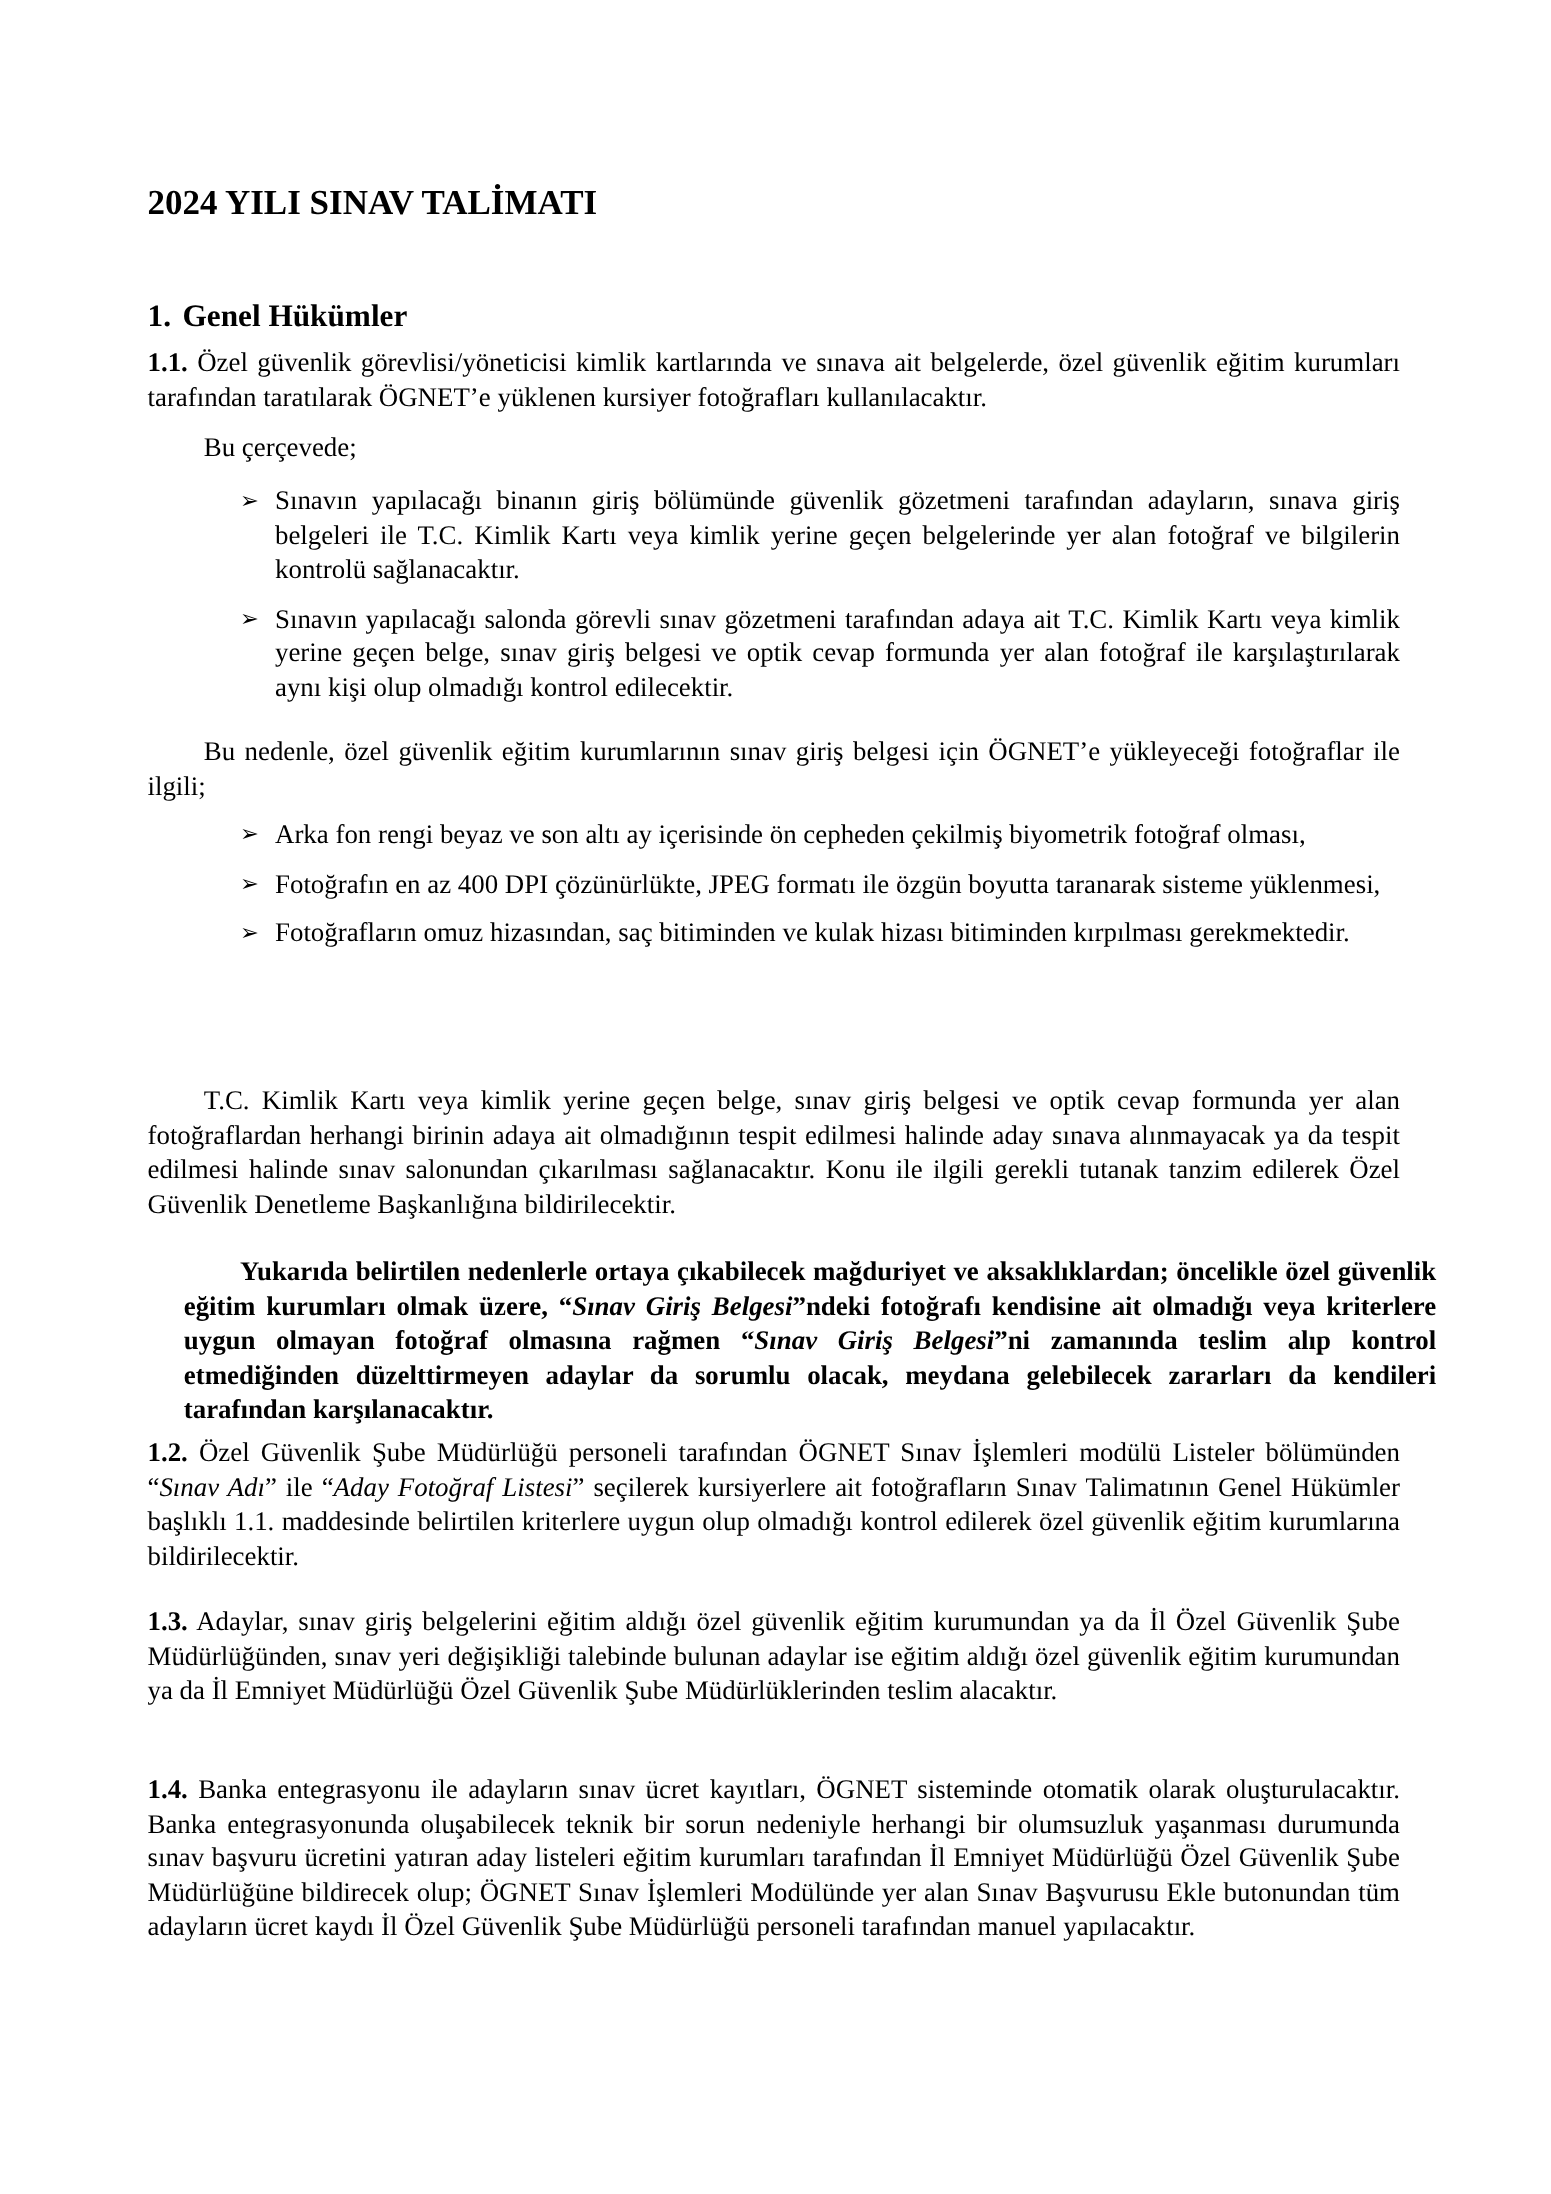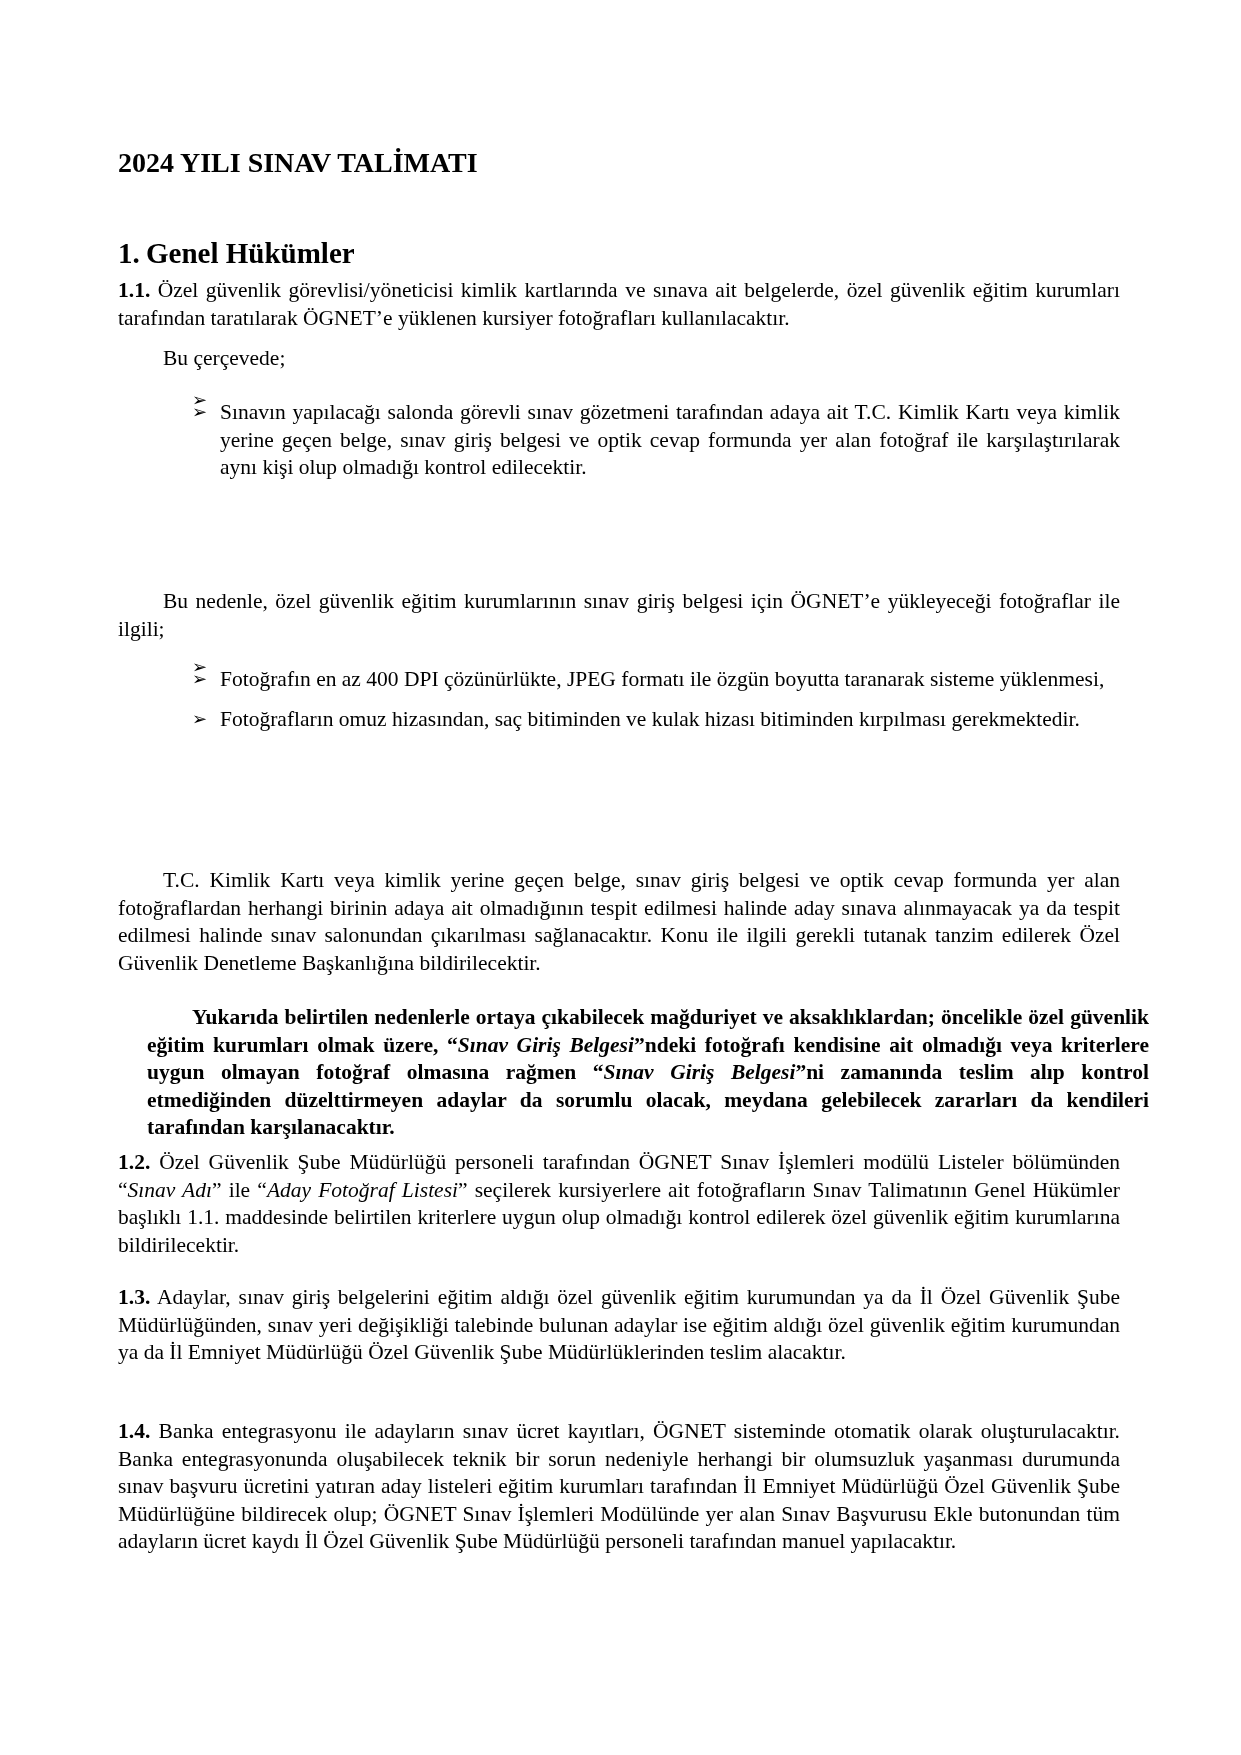--- a/index.html
+++ b/index.html
@@ -6,21 +6,21 @@
   body { width: 1241px; height: 1755px; position: relative; overflow: hidden; }
   .page {
     position: absolute; left: 118px; top: 0; width: 1002px;
     font-family: "Liberation Serif", "DejaVu Serif", serif;
     color: #000; font-size: 21.5px; line-height: 27.5px;
   }
   .title {
     position: absolute; top: 146px; left: 0; width: 1002px;
     text-align: left; font-weight: bold; font-size: 28px; line-height: 34px;
   }
-  .h1 { position: absolute; top: 240px; left: 0; font-weight: bold; font-size: 29px; }
+  .h1 { position: absolute; top: 240px; left: 0; font-weight: bold; font-size: 25px; }
   .h1 .num { display: inline-block; width: 28px; }
   .block { position: absolute; left: 0; width: 1002px; text-align: justify; }
   .block b.lead { font-weight: bold; }
   .indent { text-indent: 45px; }
   .bullets { position: absolute; left: 0; width: 1002px; }
   .bullet { position: relative; padding-left: 102px; text-align: justify; }
   .bullet .arrow {
     position: absolute; left: 74px; top: 0; font-size: 18px; width: 20px;
   }
   .bold-par { font-weight: bold; margin-left: 29px; }
@@ -40,32 +40,34 @@
 
   <div class="block" style="top:277px;">
     <b class="lead">1.1.</b><span> Özel güvenlik görevlisi/yöneticisi kimlik kartlarında ve sınava ait belgelerde, özel güvenlik eğitim kurumları tarafından taratılarak ÖGNET’e yüklenen kursiyer fotoğrafları kullanılacaktır.</span>
   </div>
 
   <div class="block indent" style="top:345px;">Bu çerçevede;</div>
 
   <div class="bullets" style="top:387px;">
     <div class="bullet" style="margin-bottom:12px;">
       <span class="arrow">➢</span>
+      <span>Sınavın yapılacağı binanın giriş bölümünde güvenlik gözetmeni tarafından adayların, sınava giriş belgeleri ile T.C. Kimlik Kartı veya kimlik yerine geçen belgelerinde yer alan fotoğraf ve bilgilerin kontrolü sağlanacaktır.</span>
     </div>
     <div class="bullet">
       <span class="arrow">➢</span>
       <span>Sınavın yapılacağı salonda görevli sınav gözetmeni tarafından adaya ait T.C. Kimlik Kartı veya kimlik yerine geçen belge, sınav giriş belgesi ve optik cevap formunda yer alan fotoğraf ile karşılaştırılarak aynı kişi olup olmadığı kontrol edilecektir.</span>
     </div>
   </div>
 
   <div class="block indent" style="top:588px;">Bu nedenle, özel güvenlik eğitim kurumlarının sınav giriş belgesi için ÖGNET’e yükleyeceği fotoğraflar ile ilgili;</div>
 
   <div class="bullets" style="top:654px;">
     <div class="bullet" style="margin-bottom:12px;">
       <span class="arrow">➢</span>
+      <span>Arka fon rengi beyaz ve son altı ay içerisinde ön cepheden çekilmiş biyometrik fotoğraf olması,</span>
     </div>
     <div class="bullet" style="margin-bottom:12px;">
       <span class="arrow">➢</span>
       <span>Fotoğrafın en az 400 DPI çözünürlükte, JPEG formatı ile özgün boyutta taranarak sisteme yüklenmesi,</span>
     </div>
     <div class="bullet">
       <span class="arrow">➢</span>
       <span>Fotoğrafların omuz hizasından, saç bitiminden ve kulak hizası bitiminden kırpılması gerekmektedir.</span>
     </div>
   </div>

